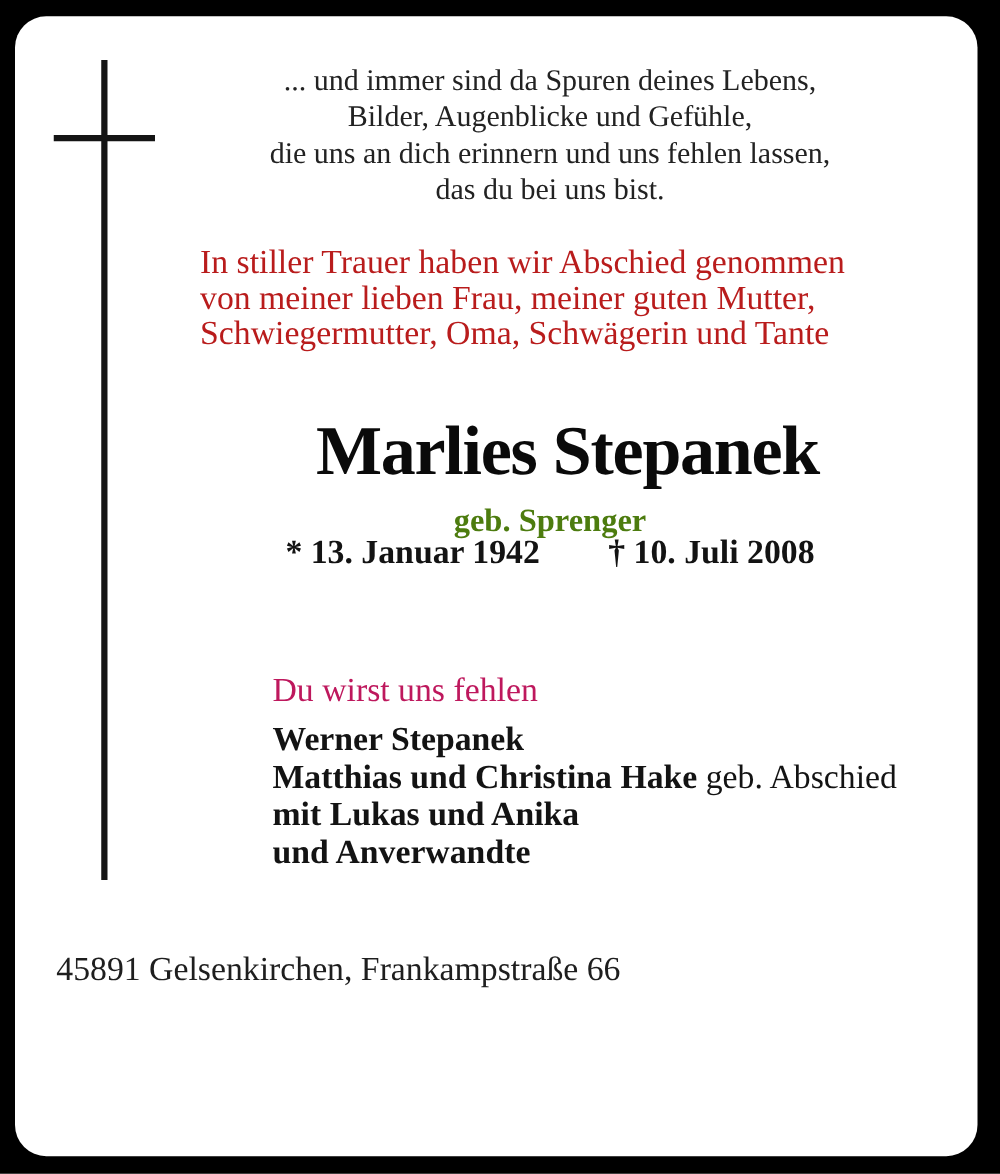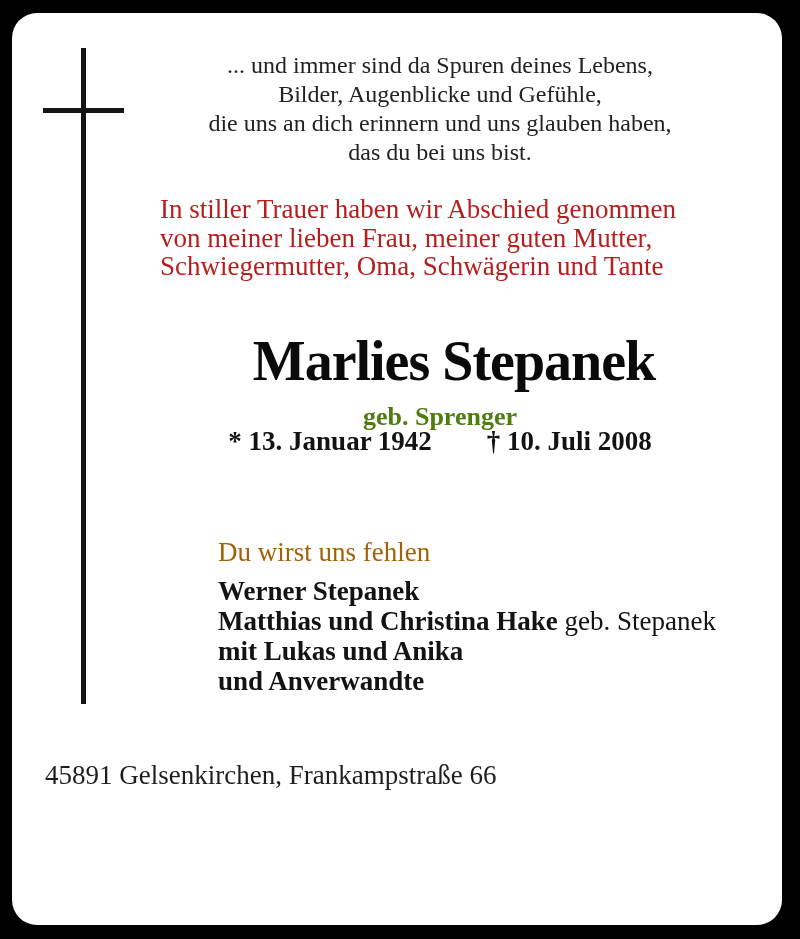--- a/index.html
+++ b/index.html
@@ -81,21 +81,21 @@
     color: #131313;
   }
   .dates .death-symbol {
     margin-left: 48px;
   }
   .farewell {
     position: absolute;
     left: 206px;
     top: 524px;
     font-size: 27px;
-    color: #a16207;
+    color: #be185d;
   }
   .mourners {
     position: absolute;
     left: 206px;
     top: 563px;
     font-size: 27px;
     line-height: 30px;
     color: #131313;
   }
   .mourners .bold-seg {
@@ -122,21 +122,21 @@
 <div class="paper">
 
   <div>
     <div class="cross-v"></div>
     <div class="cross-h"></div>
   </div>
 
   <div class="centered epigraph">
     <div>... und immer sind da Spuren deines Lebens,</div>
     <div>Bilder, Augenblicke und Gefühle,</div>
-    <div>die uns an dich erinnern und uns glauben haben,</div>
+    <div>die uns an dich erinnern und uns fehlen lassen,</div>
     <div>das du bei uns bist.</div>
   </div>
 
   <div class="intro">
     <div>In stiller Trauer haben wir Abschied genommen</div>
     <div>von meiner lieben Frau, meiner guten Mutter,</div>
     <div>Schwiegermutter, Oma, Schwägerin und Tante</div>
   </div>
 
   <h1 class="centered deceased-name">Marlies Stepanek</h1>
@@ -147,21 +147,21 @@
     <span>*</span>
     <span>13. Januar 1942</span>
     <span class="death-symbol">†</span>
     <span>10. Juli 2008</span>
   </div>
 
   <div class="farewell">Du wirst uns fehlen</div>
 
   <div class="mourners">
     <div><span class="bold-seg">Werner Stepanek</span><span></span></div>
-    <div><span class="bold-seg">Matthias und Christina Hake</span><span> geb. Stepanek</span></div>
+    <div><span class="bold-seg">Matthias und Christina Hake</span><span> geb. Abschied</span></div>
     <div><span class="bold-seg">mit Lukas und Anika</span><span></span></div>
     <div><span class="bold-seg">und Anverwandte</span><span></span></div>
   </div>
 
   <div class="address">45891 Gelsenkirchen, Frankampstraße 66</div>
 
 
 </div>
 
 </body></html>

